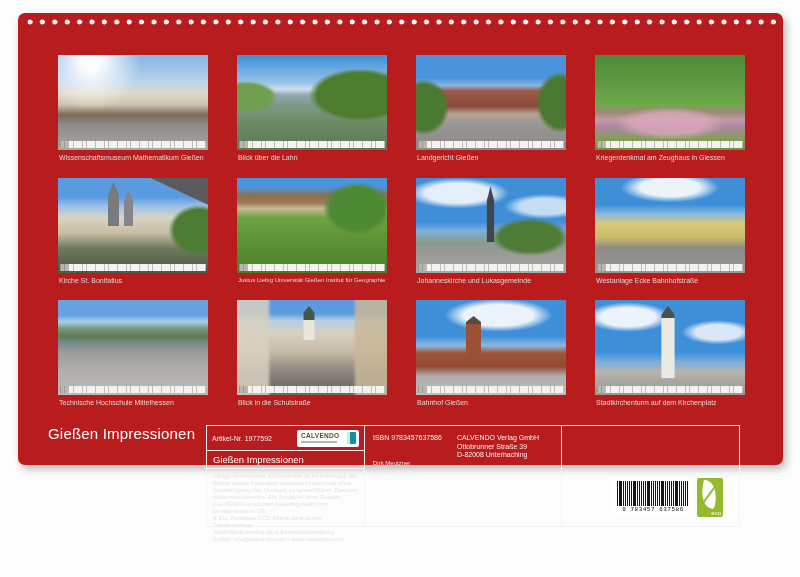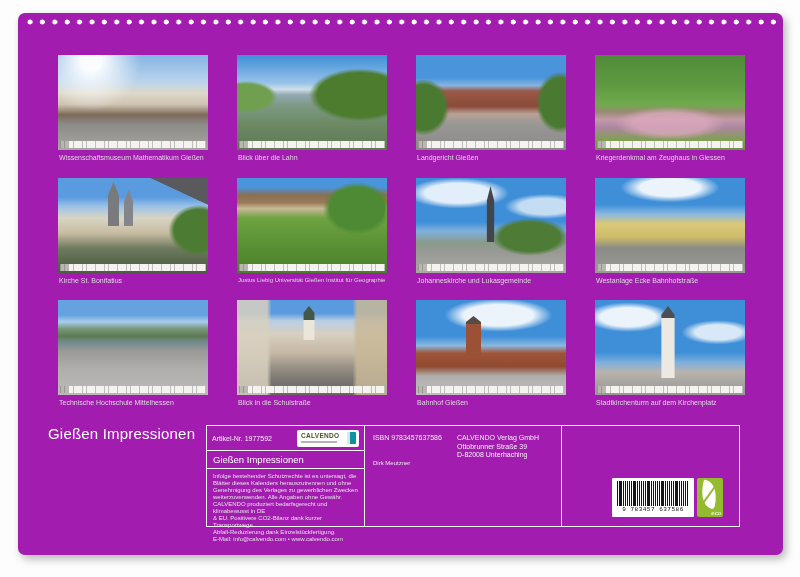--- a/index.html
+++ b/index.html
@@ -1,19 +1,19 @@
 <!DOCTYPE html>
 <html><head>
 <meta charset="utf-8">
 <style>
   html,body{margin:0;padding:0;background:#ffffff;}
   .stage{position:relative;width:800px;height:577px;background:#fdfdfd;overflow:hidden;
          font-family:"Liberation Sans",sans-serif;}
   
-  .panel{position:absolute;left:18px;top:13px;width:765px;height:542px;background:#a21caf;
+  .panel{position:absolute;left:18px;top:13px;width:765px;height:452px;background:#b91c1c;
          border-radius:7px;box-shadow:3px 4px 9px rgba(0,0,0,.28);}
   .holes{position:absolute;left:7px;right:7px;top:4px;height:10px;
          background-image:radial-gradient(circle at 5px 5px,#ffffff 2.2px,rgba(255,255,255,0) 2.8px);
          background-size:12.4px 10px;background-repeat:repeat-x;}
   
   .thumb{position:absolute;width:150px;height:110px;}
   .photo{position:relative;width:150px;height:95px;overflow:hidden;background:#888;}
   .datestrip{position:absolute;left:2px;right:2px;bottom:2px;height:7px;background:#f4f3ef;
          background-image:
            repeating-linear-gradient(90deg,rgba(90,90,90,.35) 0 .6px,transparent .6px 4.4px),

